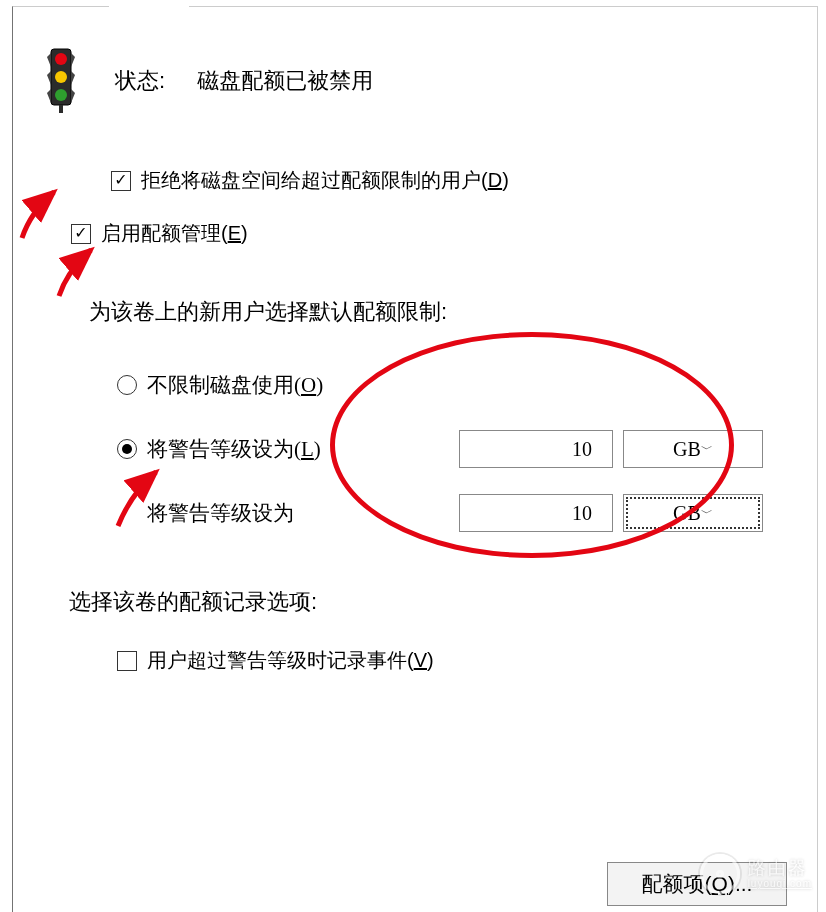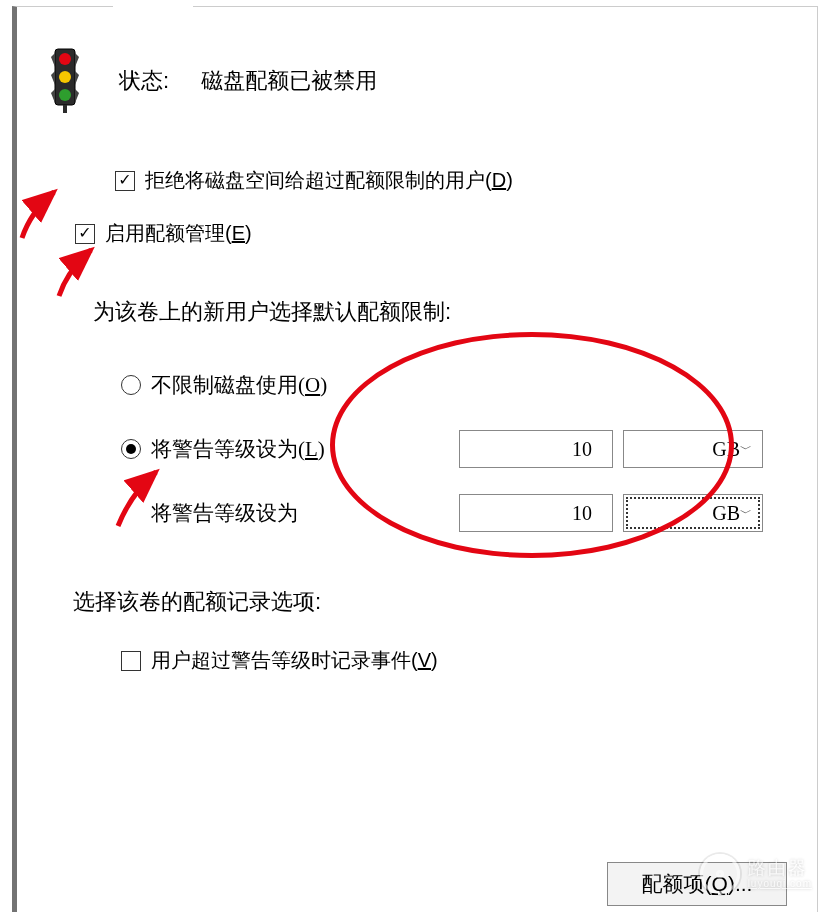--- a/index.html
+++ b/index.html
@@ -15,21 +15,21 @@
     position: relative;
     overflow: hidden;
   }
   .panel {
     position: absolute;
     left: 12px;
     top: 6px;
     right: 8px;
     bottom: 0;
     border-top: 1px solid #ccc;
-    border-left: 5px solid #737373;
+    border-left: 1px solid #737373;
     border-right: 1px solid #ccc;
     padding: 28px 24px 0 24px;
     background: #fff;
   }
   .tab-cut {
     position: absolute;
     top: -1px;
     left: 96px;
     width: 80px;
     height: 4px;
@@ -107,21 +107,21 @@
     font-size: 20px;
     font-family: inherit;
     background: #fff;
   }
   .unit-select {
     width: 140px;
     height: 38px;
     border: 1.5px solid #888;
     display: flex;
     align-items: center;
-    justify-content: flex-end;
+    justify-content: center;
     padding: 0 10px;
     font-size: 20px;
     background: #fff;
     position: relative;
   }
   .unit-select.focused { outline: 2px dotted #333; outline-offset: -5px; }
   .chev {
     font-size: 12px;
     color: #555;
   }

